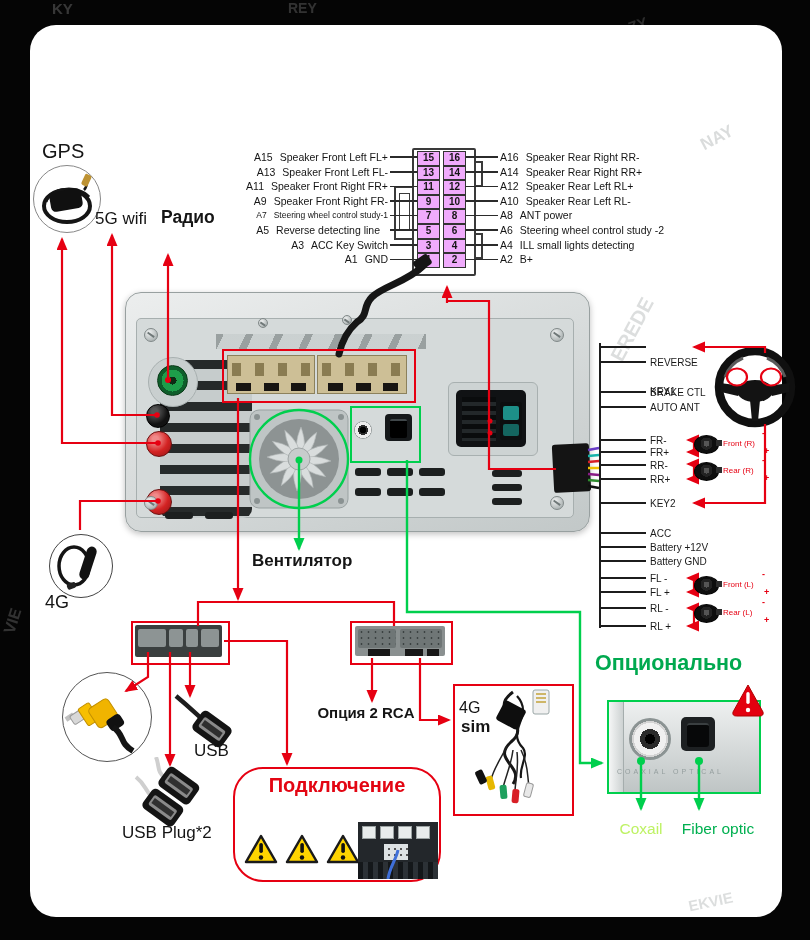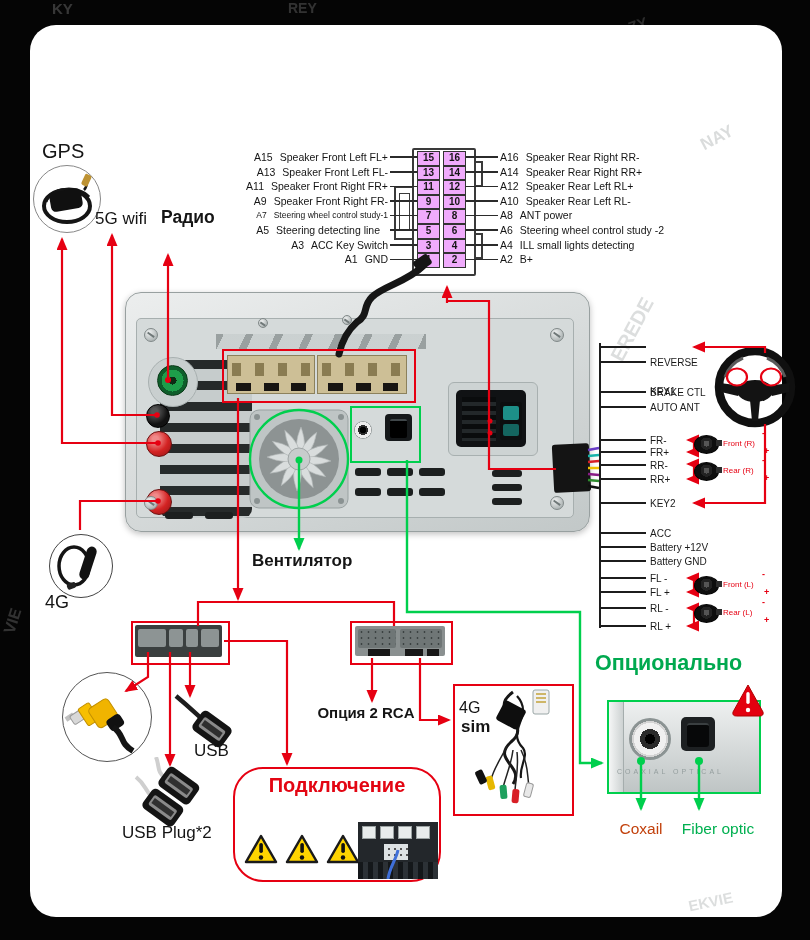--- a/index.html
+++ b/index.html
@@ -259,21 +259,21 @@
       <div class="abs pline" style="left: 390px; top: 214.85px; width: 27px;"></div>
       <div class="abs pin" style="left: 417px; top: 209.4px;">7</div>
       <div class="abs pin" style="left: 443px; top: 209.4px;">8</div>
       <div class="abs pline" style="left: 464px; top: 214.85px; width: 34px;"></div>
       <div class="abs plab" style="left: 500px; top: 208.4px;">
         <span class="abs " style="position: static;">A8</span>
         <span class="abs " style="position: static;">ANT power</span>
       </div>
       <div class="abs plab" style="right: 430px; top: 223px; font-size: 10.5px;">
         <span class="abs " style="position: static;">A5</span>
-        <span class="abs " style="position: static;">Steering detecting line</span>
+        <span class="abs " style="position: static;">Reverse detecting line</span>
       </div>
       <div class="abs pline" style="left: 390px; top: 229.45px; width: 27px;"></div>
       <div class="abs pin" style="left: 417px; top: 224px;">5</div>
       <div class="abs pin" style="left: 443px; top: 224px;">6</div>
       <div class="abs pline" style="left: 464px; top: 229.45px; width: 34px;"></div>
       <div class="abs plab" style="left: 500px; top: 223px;">
         <span class="abs " style="position: static;">A6</span>
         <span class="abs " style="position: static;">Steering wheel control study -2</span>
       </div>
       <div class="abs plab" style="right: 422px; top: 237.6px; font-size: 10.5px;">
@@ -407,21 +407,21 @@
     <div id="optic">
         <div class="in"></div>
       </div>
     <div id="engrave">COAXIAL  OPTICAL</div>
   </div>
   <svg class="abs" style="left:729px;top:683px;z-index:8;" width="38" height="36">
     <path d="M19,2 L34,29 Q35,33 30.5,33 L7.5,33 Q3,33 4,29 Z" fill="#e3000f" stroke="#b00000" stroke-linejoin="round"></path>
     <rect x="17.3" y="9" width="3.4" height="12" rx="1.7" fill="#fff"></rect>
     <circle cx="19" cy="27" r="2.2" fill="#fff"></circle>
   </svg>
-  <div class="abs lab" style="left:610px;top:820px;width:62px;text-align:center;font-size:15.5px;color:#c2410c;">Coxail</div>
+  <div class="abs lab" style="left:610px;top:820px;width:62px;text-align:center;font-size:15.5px;color:#bef264;">Coxail</div>
   <div class="abs lab" style="left:674px;top:820px;width:88px;text-align:center;font-size:15.5px;color:#00b050;">Fiber optic</div>
 
   <svg class="abs" style="left:713px;top:341px;z-index:5;" width="84" height="90">
     <circle cx="42" cy="46" r="36" stroke="#101010" stroke-width="8.5" fill="none"></circle>
     <path d="M12,36 A33,33 0 0 1 30,17" stroke="#5a5a5a" stroke-width="3" fill="none"></path>
     <path d="M54,17 A33,33 0 0 1 72,36" stroke="#5a5a5a" stroke-width="3" fill="none"></path>
     <ellipse cx="42" cy="50" rx="18" ry="11" fill="#131313"></ellipse>
     <path d="M7,42 L30,45 L25,55 L8,51 Z" fill="#131313"></path>
     <path d="M77,42 L54,45 L59,55 L76,51 Z" fill="#131313"></path>
     <path d="M37,59 L47,59 L45,80 L39,80 Z" fill="#131313"></path>

